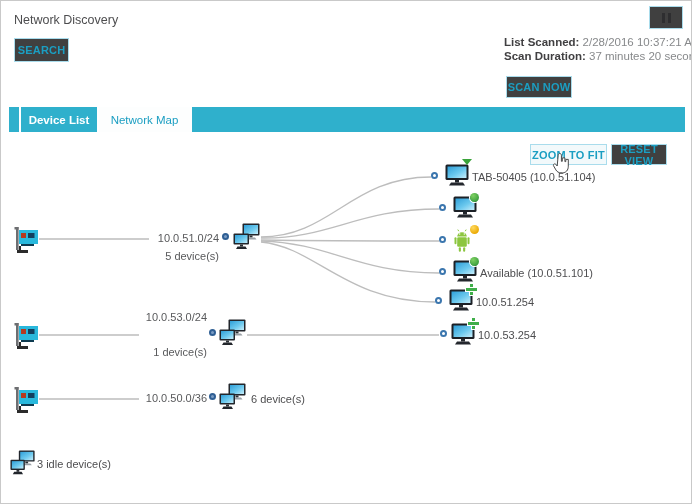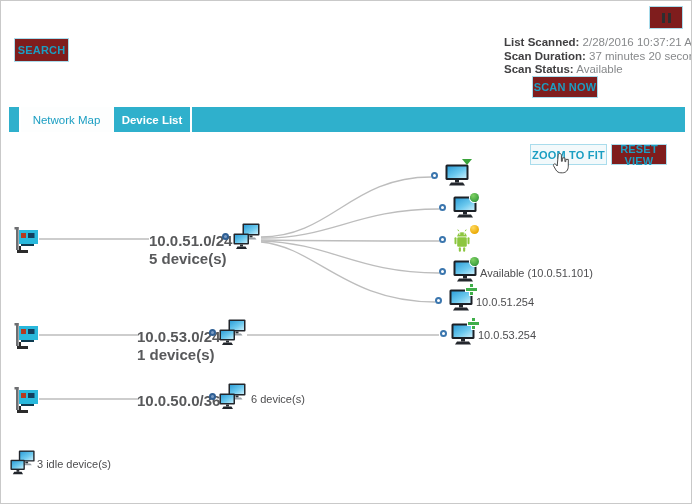--- a/index.html
+++ b/index.html
@@ -7,46 +7,46 @@
   .page {
     position:relative; width:692px; height:504px;
     border:1px solid #c9c9c9; background:#ffffff;
     font-family:"Liberation Sans", sans-serif;
     color:#4d4d4f; overflow:hidden;
   }
   .abs { position:absolute; }
   .page-title { left:13px; top:12px; font-size:12.5px; color:#4d4d4f; }
   .btn {
     display:flex; align-items:center; justify-content:center;
-    background:#7f1d1d; border:1px solid #a9dcec; color:#1b9ec2;
+    background:#404040; border:1px solid #a9dcec; color:#1b9ec2;
     font-weight:bold; font-size:11px; cursor:pointer;
     font-family:"Liberation Sans", sans-serif; letter-spacing:.2px;
   }
   .pause-btn { left:648px; top:5px; width:34px; height:23px; gap:3px; }
   .pause-btn i { display:block; width:3px; height:10px; background:#2e2e30; }
   .search-btn { left:13px; top:37px; width:55px; height:24px; }
-  .scan-now-btn { left:505px; top:75px; width:66px; height:22px;margin-left:26px; }
+  .scan-now-btn { left:505px; top:75px; width:66px; height:22px; }
   .info-block { right:7px; top:35px; text-align:left; left:503px; font-size:11.5px; line-height:13.5px; }
   .info-row { white-space:nowrap; }
   .info-label { color:#414042; font-weight:bold; }
   .info-value { color:#87898b; }
   
   .tabbar { left:8px; top:106px; width:676px; height:25px; display:flex; }
   .tab-stripe { width:10px; height:25px; background:#2fb0cc; margin-right:2px; }
   .tab { height:25px; display:flex; align-items:center; justify-content:center; font-size:11.5px; cursor:pointer; }
   .tab-active { width:91px; background:#fdfefe; color:#1b9ec2; margin-right:2px; }
   .tab-inactive { width:76px; background:#2fb0cc; color:#ffffff; font-weight:bold; margin-right:2px; }
   .tab-filler { flex:1; background:#2fb0cc; }
   
   .zoomfit-btn { left:529px; top:143px; width:77px; height:21px; background:#f2f9fb; }
   .resetview-btn { left:610px; top:143px; width:56px; height:21px; }
   
   .links-layer { left:0; top:0; width:692px; height:504px; pointer-events:none; }
   .map-label { font-size:11px; color:#4d4d4f; white-space:nowrap; }
-  .subnet-text { font-size:15px; color:#58595b; text-align:left; white-space:nowrap;font-weight:bold; }
+  .subnet-text { font-size:11px; color:#58595b; text-align:right; white-space:nowrap; }
   .ncircle { width:7px; height:7px; border:2px solid #3b76ae; border-radius:50%; background:#fff; }
   .scircle { width:7px; height:7px; border:2px solid #2f5f94; border-radius:50%; background:#7b9cc4; }
   .dot { width:9px; height:9px; border-radius:50%; box-shadow:0 0 0 1px #fff; }
   .dot-green { background:radial-gradient(circle at 35% 30%, #7ed061, #3a9e3d 75%); }
   .dot-yellow { background:radial-gradient(circle at 35% 30%, #ffd95e, #eaa700 75%); }
   .tri-green { width:0; height:0; border-left:5px solid transparent; border-right:5px solid transparent; border-top:6px solid #3aa33a; }
   .plus-green { position:relative; width:11px; height:11px; }
   .plus-green:before { content:""; position:absolute; left:4px; top:0; width:3px; height:11px; background:#3fae49; box-shadow:0 0 0 1px #fff; }
   .plus-green:after  { content:""; position:absolute; left:0; top:4px; width:11px; height:3px; background:#3fae49; box-shadow:0 0 0 1px #fff; }
   svg { display:block; }
@@ -60,52 +60,49 @@
       <stop offset="0" stop-color="#2f9fd8"></stop>
       <stop offset="0.55" stop-color="#6cc9ee"></stop>
       <stop offset="1" stop-color="#c6edfa"></stop>
     </linearGradient>
   </defs>
 </svg>
 
 <div class="page">
 
   
+  <div class="abs page-title">Network Discovery</div>
 
   <button class="abs btn pause-btn">
     <span style="display:flex;gap:3px">
         <i></i>
         <i></i>
       </span>
   </button>
 
   <button class="abs btn search-btn">SEARCH</button>
 
   <div class="abs info-block">
     <div class="info-row">
       <span class="info-label">List Scanned:</span>
       <span class="info-value">2/28/2016 10:37:21 AM</span>
     </div>
     <div class="info-row">
       <span class="info-label">Scan Duration:</span>
       <span class="info-value">37 minutes 20 seconds</span>
     </div>
-    <div class="info-row">
-      <span class="info-label">Scan Status:</span>
-      <span class="info-value">Available</span>
-    </div>
   </div>
 
   <button class="abs btn scan-now-btn">SCAN NOW</button>
 
   
   <div class="abs tabbar">
     <div class="tab-stripe"></div>
+    <div class="tab tab-inactive">Device List</div>
     <div class="tab tab-active">Network Map</div>
-    <div class="tab tab-inactive">Device List</div>
     <div class="tab-filler"></div>
   </div>
 
   
   <button class="abs btn zoomfit-btn">ZOOM TO FIT</button>
   <button class="abs btn resetview-btn">RESET VIEW</button>
 
   
   <svg class="abs links-layer" viewBox="0 0 692 504">
     <g stroke="#bdbdbd" stroke-width="1.3" fill="none">
@@ -154,20 +151,21 @@
   <span class="abs ncircle" style="left:430px;top:171px"></span>
   <span class="abs" style="left:444px;top:163px">
     <svg width="24" height="22" viewBox="0 0 24 22">
       <rect x="0.5" y="0.5" width="23" height="15.5" rx="1.5" fill="#1c2026"></rect>
       <rect x="2.5" y="2.5" width="19" height="11.5" fill="url(#scrGrad)"></rect>
       <rect x="10" y="16" width="4" height="2.5" fill="#23272d"></rect>
       <path d="M6 18.5 h12 l2 3 H4 z" fill="#23272d"></path>
     </svg>
   </span>
   <span class="abs tri-green" style="left:461px;top:158px"></span>
+  <span class="abs map-label" style="left:471px;top:170px">TAB-50405 (10.0.51.104)</span>
 
   <span class="abs ncircle" style="left:438px;top:203px"></span>
   <span class="abs" style="left:452px;top:195px">
     <svg width="24" height="22" viewBox="0 0 24 22">
       <rect x="0.5" y="0.5" width="23" height="15.5" rx="1.5" fill="#1c2026"></rect>
       <rect x="2.5" y="2.5" width="19" height="11.5" fill="url(#scrGrad)"></rect>
       <rect x="10" y="16" width="4" height="2.5" fill="#23272d"></rect>
       <path d="M6 18.5 h12 l2 3 H4 z" fill="#23272d"></path>
     </svg>
   </span>
@@ -222,21 +220,21 @@
       <rect x="3" y="2" width="2.6" height="23" fill="#6d6e71"></rect>
       <rect x="1.5" y="2" width="4" height="2.5" fill="#6d6e71"></rect>
       <rect x="6" y="5" width="19" height="14" fill="#29b8dc"></rect>
       <rect x="8" y="8" width="5" height="5" fill="#b5391f"></rect>
       <rect x="15" y="8" width="6.5" height="5" fill="#123f5e"></rect>
       <rect x="8" y="19" width="13" height="2" fill="#0e3b50"></rect>
       <rect x="4" y="25" width="11" height="3" fill="#2b2b2b"></rect>
       <rect x="6" y="21" width="2" height="4" fill="#2b2b2b"></rect>
     </svg>
   </span>
-  <div class="abs subnet-text" style="left:136px;top:327px;width:70px">10.0.53.0/24</div>
+  <div class="abs subnet-text" style="left:136px;top:310px;width:70px">10.0.53.0/24</div>
   <div class="abs subnet-text" style="left:136px;top:345px;width:70px">1 device(s)</div>
   <span class="abs scircle" style="left:208px;top:328px"></span>
   <span class="abs" style="left:218px;top:318px">
     <svg width="28" height="28" viewBox="0 0 28 28">
       <rect x="9.5" y="0.5" width="17" height="12" rx="1" fill="#22262c"></rect>
       <rect x="11" y="2" width="14" height="9" fill="url(#scrGrad)"></rect>
       <rect x="16.5" y="12.5" width="3" height="2" fill="#2a2e34"></rect>
       <path d="M14 14.5 h8 l1.5 2 h-11 z" fill="#9aa0a6"></path>
       <rect x="0.5" y="10.5" width="15.5" height="11" rx="1" fill="#22262c"></rect>
       <rect x="2" y="12" width="12.5" height="8" fill="url(#scrGrad)"></rect>

